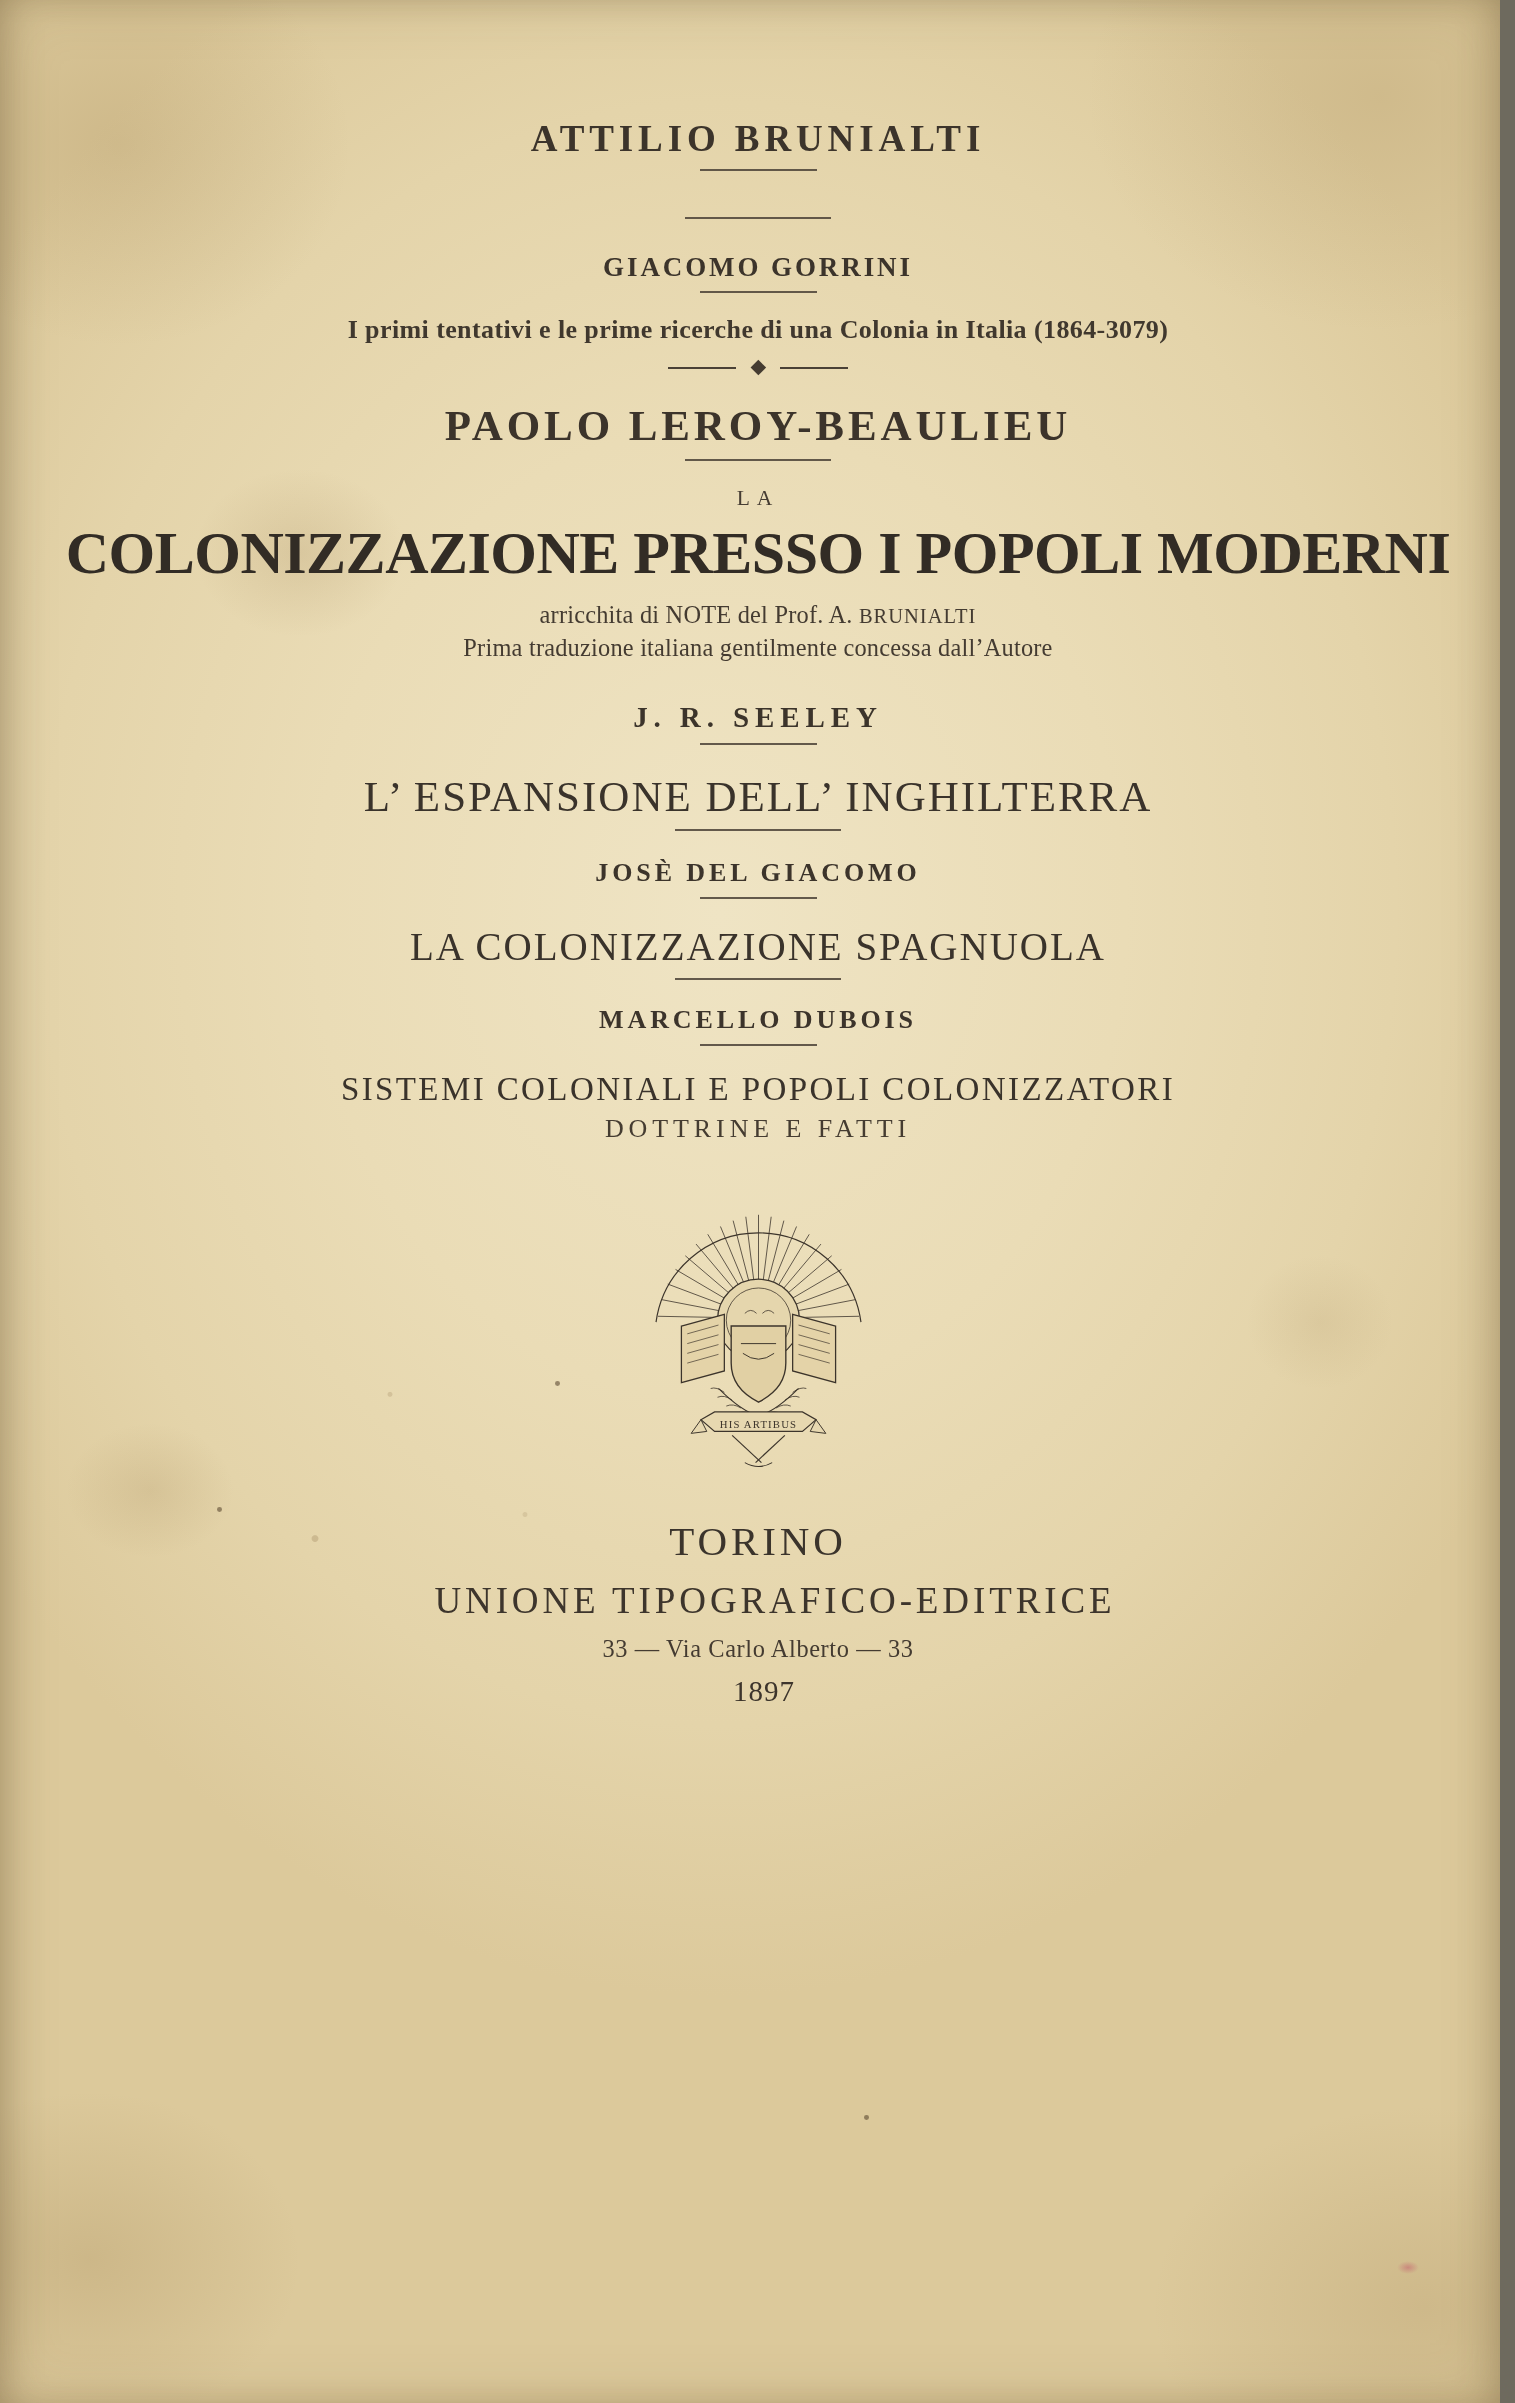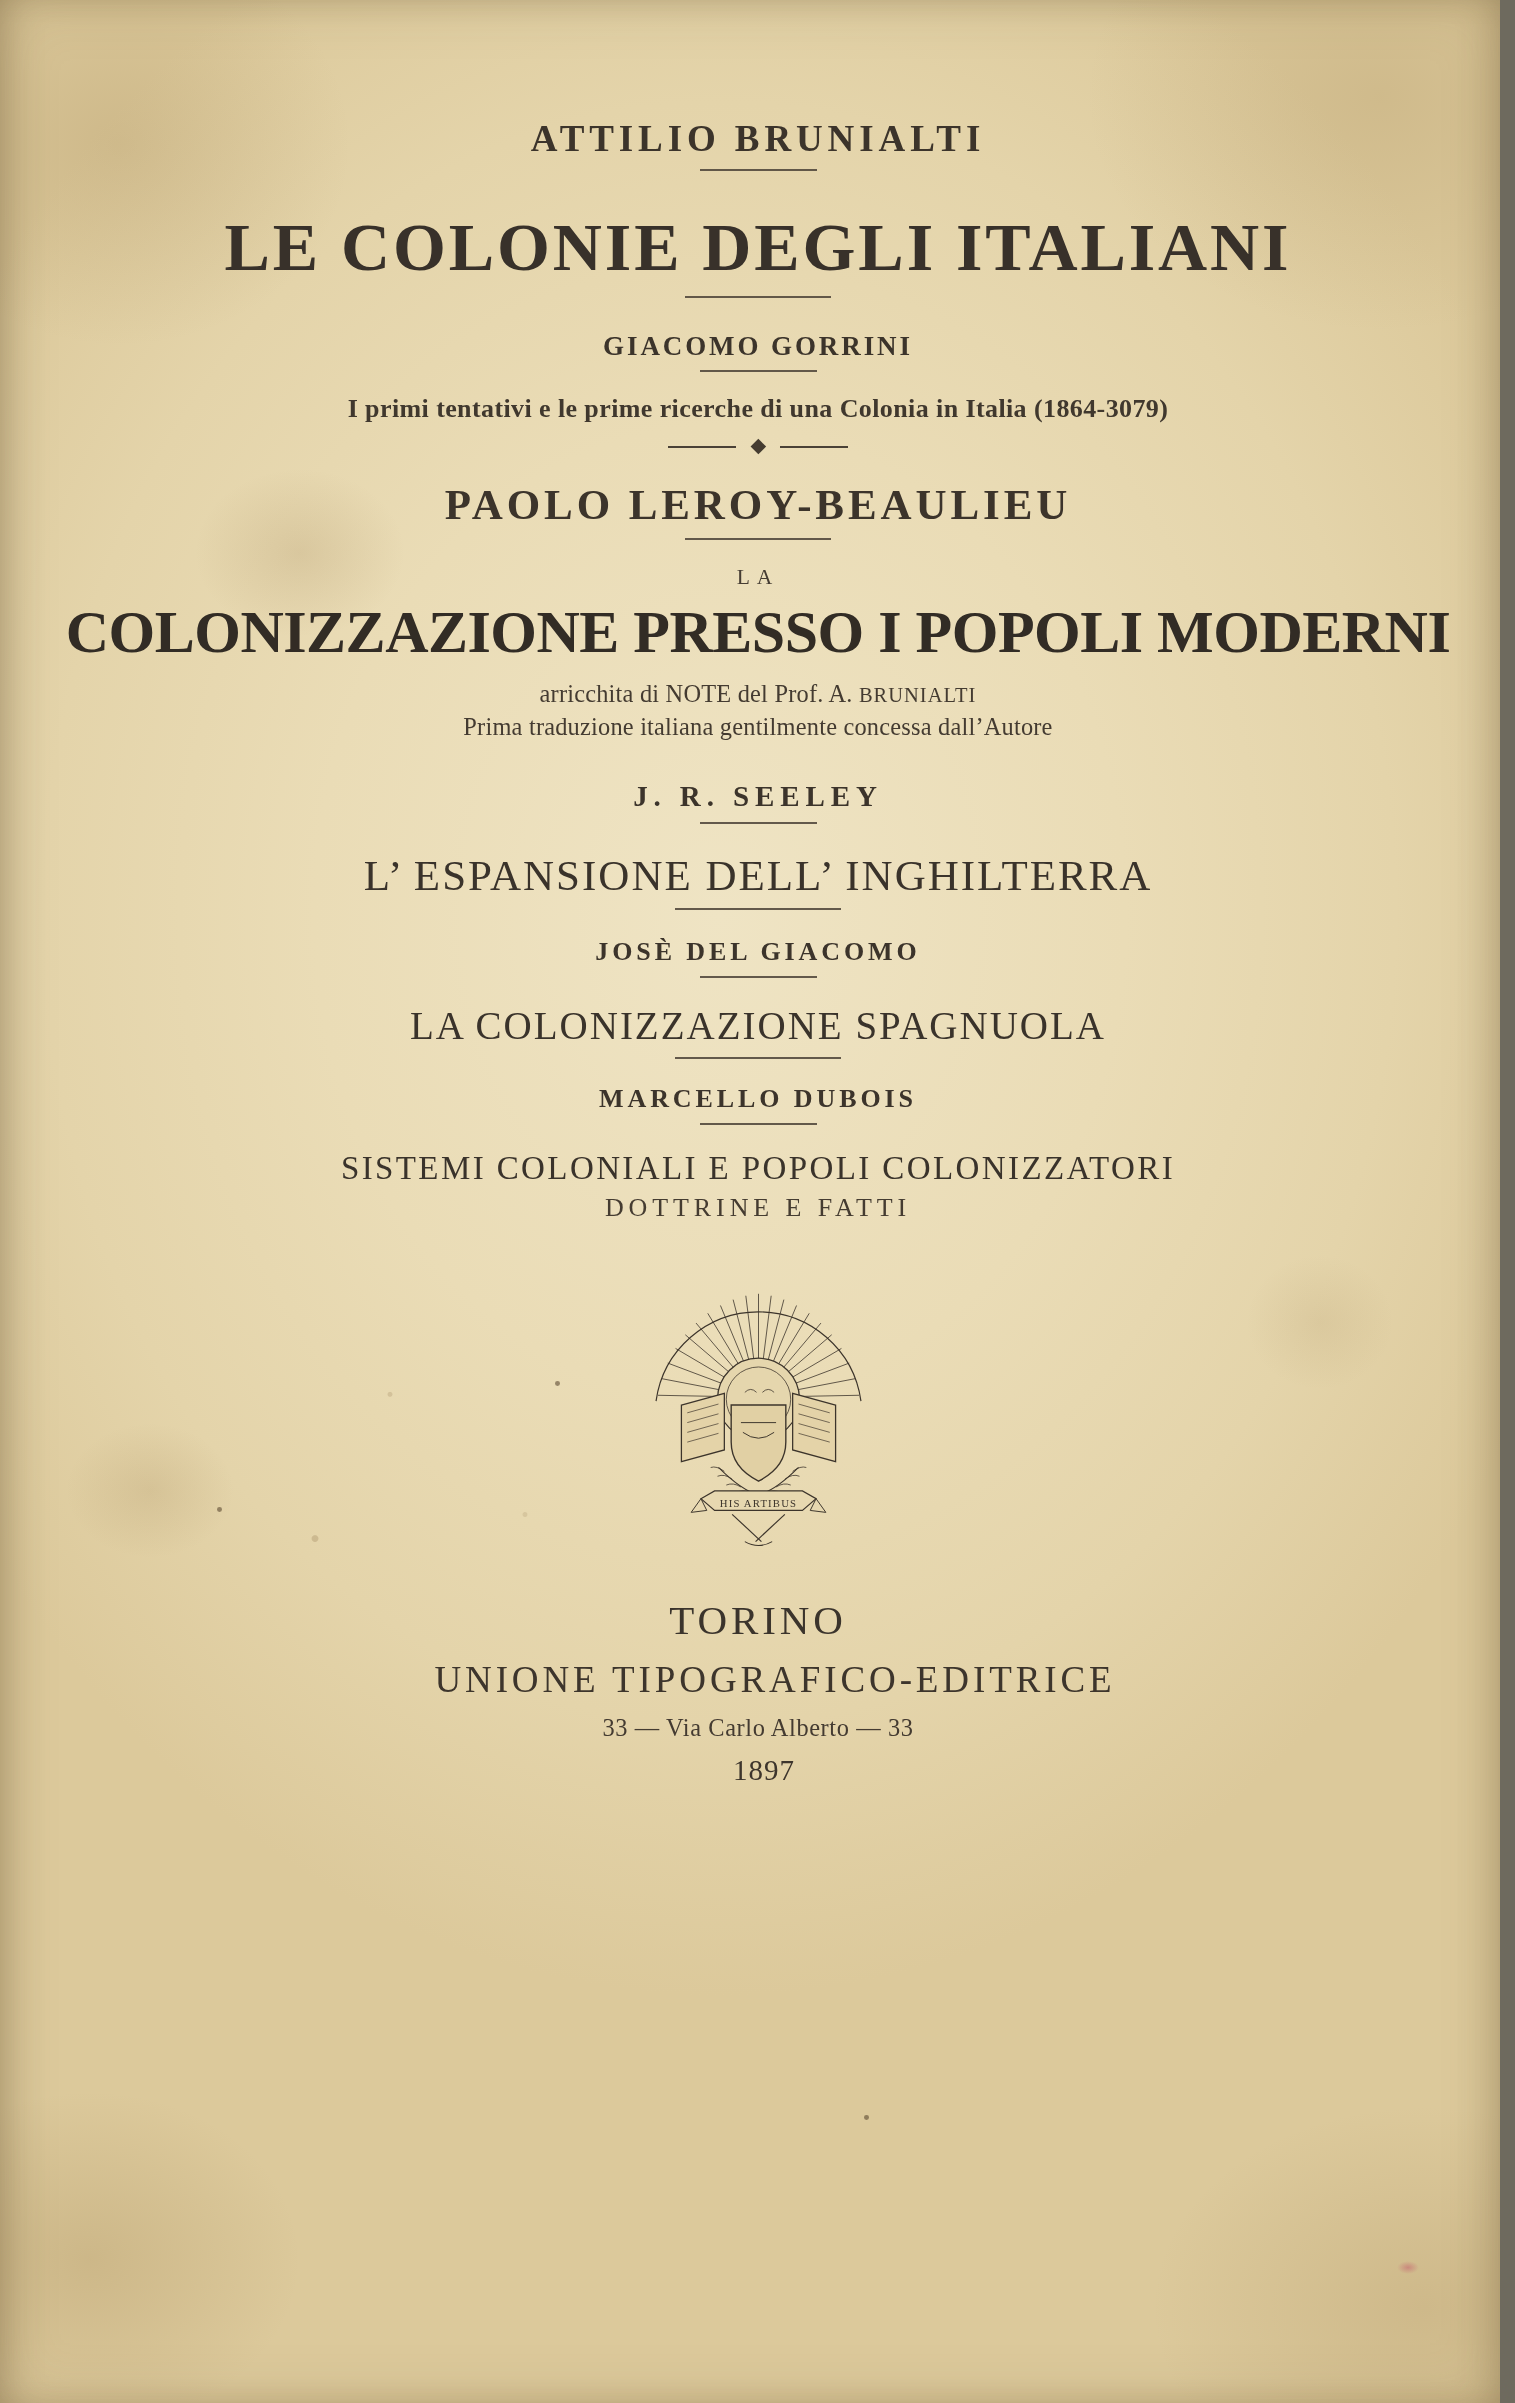--- a/index.html
+++ b/index.html
@@ -249,21 +249,20 @@
   <div class="paper-base"></div>
   <div class="paper-stain"></div>
 
   <div class="content">
 
     <div style="height:117px"></div>
     <div class="blk author-sm t-attilio">ATTILIO BRUNIALTI</div>
     <div class="rule w120"></div>
 
     <div style="height:37px"></div>
-    <div class="blk t-main1">LE COLONIE DEGLI ITALIANI</div>
     <div class="rule w150"></div>
 
     <div style="height:33px"></div>
     <div class="blk author-sm t-gorrini">GIACOMO GORRINI</div>
     <div class="rule w120"></div>
 
     <div style="height:21.5px"></div>
     <div class="blk t-sub1">I primi tentativi e le prime ricerche di una Colonia in Italia (1864-3079)</div>
 
     <div class="ornament">

